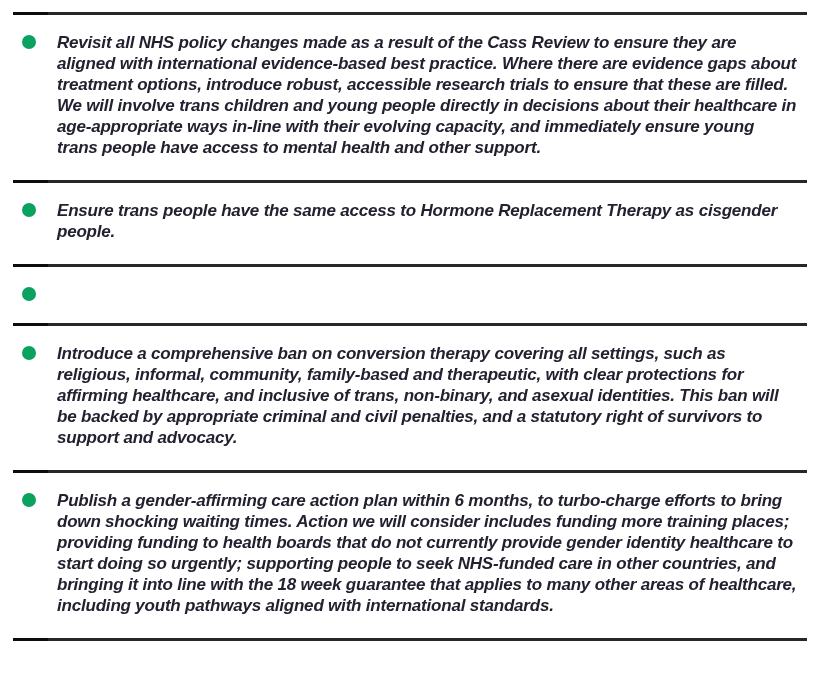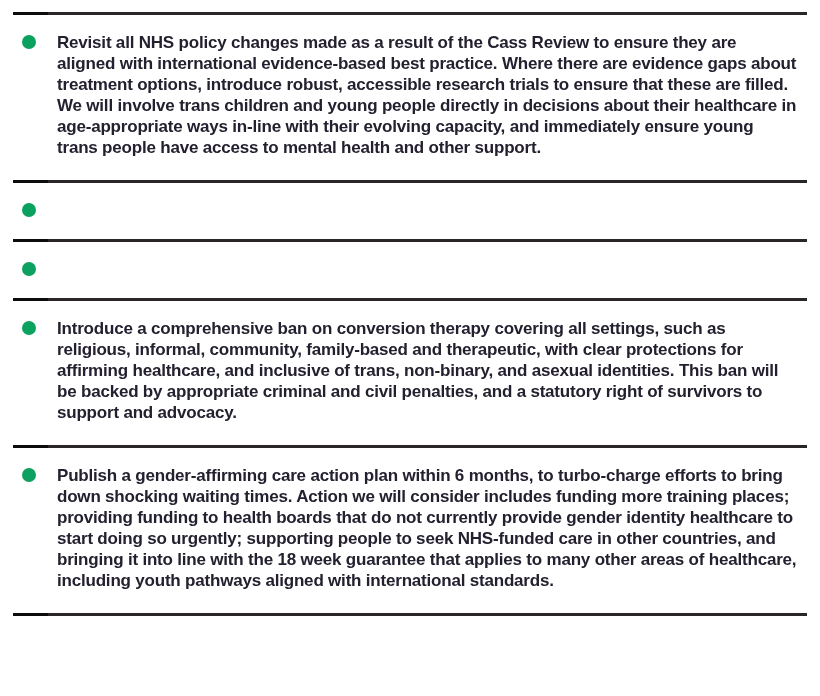--- a/index.html
+++ b/index.html
@@ -8,20 +8,21 @@
     width: 820px;
     height: 696px;
     overflow: hidden;
     font-family: "Liberation Sans", "DejaVu Sans", sans-serif;
   }
   .page {
     width: 820px;
     height: 696px;
     padding: 12px 13px 0 13px;
     background: #ffffff;
+    font-style: italic;
   }
   .rule {
     position: relative;
     width: 794px;
     height: 3px;
     background: #2a2526;
   }
   .rule .rule-cap {
     position: absolute;
     left: 0;
@@ -66,20 +67,21 @@
   <div class="item">
     <span class="bullet"></span>
     <p class="item-text">Revisit all NHS policy changes made as a result of the Cass Review to ensure they are aligned with international evidence-based best practice. Where there are evidence gaps about treatment options, introduce robust, accessible research trials to ensure that these are filled. We will involve trans children and young people directly in decisions about their healthcare in age-appropriate ways in-line with their evolving capacity, and immediately ensure young trans people have access to mental health and other support.</p>
   </div>
 
   <div class="rule">
     <span class="rule-cap"></span>
   </div>
   <div class="item">
     <span class="bullet"></span>
+    <p class="item-text">Ensure trans people have the same access to Hormone Replacement Therapy as cisgender people.</p>
   </div>
 
   <div class="rule">
     <span class="rule-cap"></span>
   </div>
   <div class="item">
     <span class="bullet"></span>
   </div>
 
   <div class="rule">

